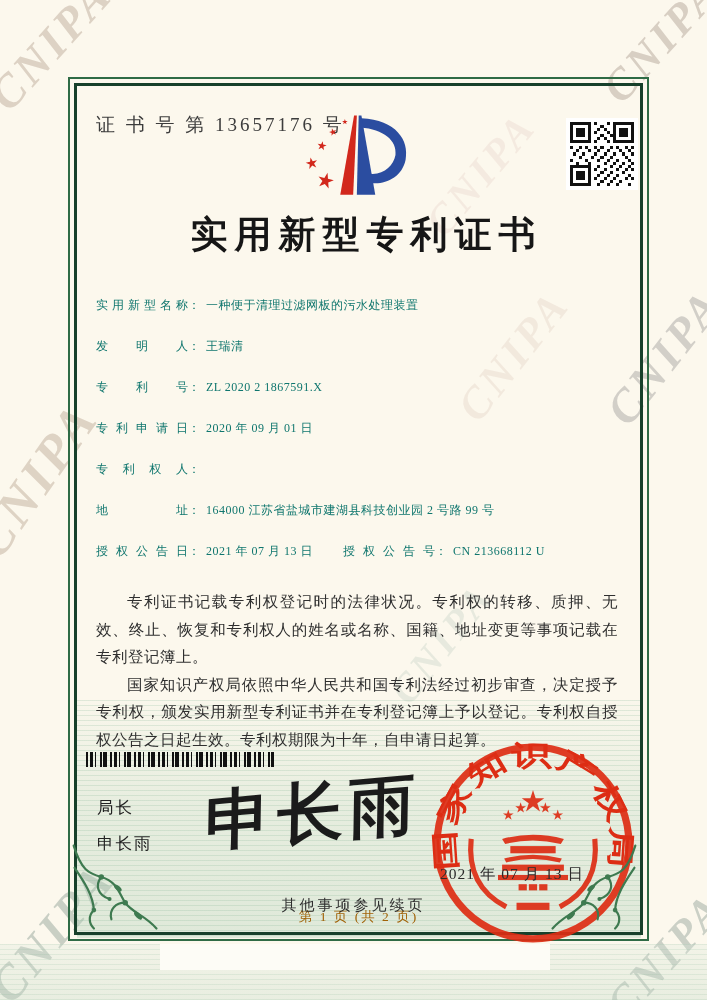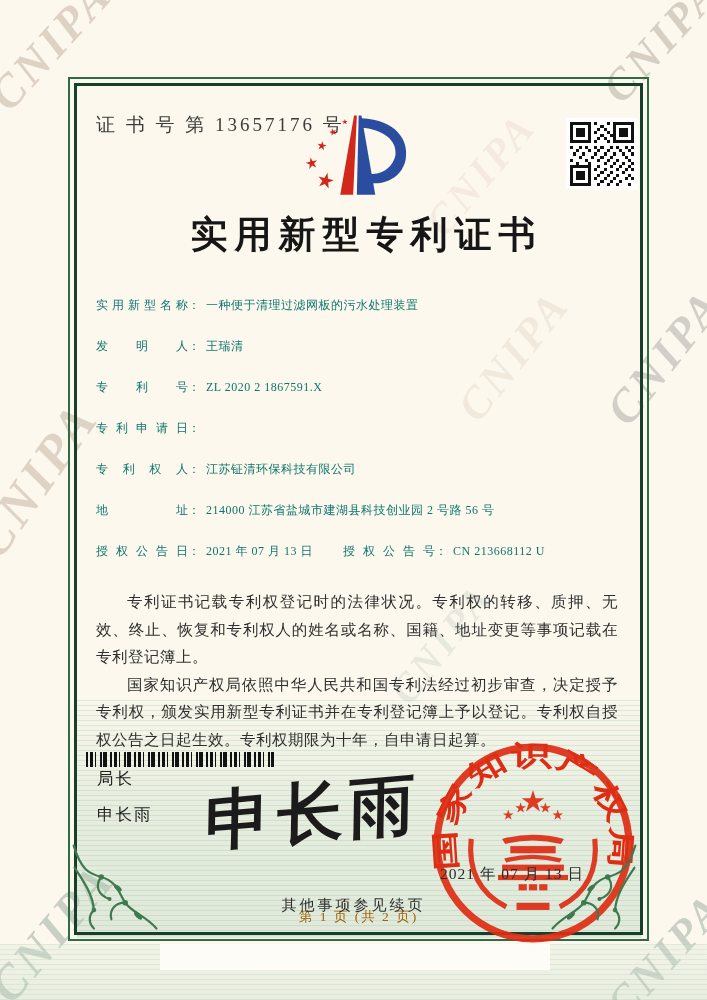--- a/index.html
+++ b/index.html
@@ -56,21 +56,21 @@
   .body-text { position:absolute; left:96px; top:588px; width:522px; font-size:15.5px;
       line-height:27.5px; color:#2f2f2f; text-align:justify; letter-spacing:0.5px; }
   .body-text p { text-indent:2em; }
 
   
   .barcode { position:absolute; left:86px; top:752px; width:188px; height:15px;
       background:repeating-linear-gradient(90deg,
         #111 0 2px, transparent 2px 4px, #111 4px 7px, transparent 7px 9px,
         #111 9px 10px, transparent 10px 14px, #111 14px 16px, transparent 16px 17px,
         #111 17px 21px, transparent 21px 24px); }
-  .director { position:absolute; left:97px; top:761px; font-size:16.5px; color:#222; line-height:36px; letter-spacing:2px; }
+  .director { position:absolute; left:97px; top:790px; font-size:16.5px; color:#222; line-height:36px; letter-spacing:2px; }
   .signature { position:absolute; left:205px; top:768px; width:220px; font-size:66px; color:#1b1b1b;
       font-weight:600; letter-spacing:6px; transform:rotate(-5deg) skewX(-6deg); white-space:nowrap; }
   .seal { position:absolute; left:430px; top:740px; }
   .seal-date { position:absolute; left:440px; top:864px; font-size:15.5px; color:#2b2b2b;
       letter-spacing:1px; z-index:6; }
   .page-info { position:absolute; left:68px; top:908px; width:581px; text-align:center;
       font-size:13.5px; color:#a16207; letter-spacing:2px; }
   .footer-note { position:absolute; left:0; top:896px; width:707px; text-align:center;
       font-size:15px; color:#2e2e2e; letter-spacing:3px; }
   .footer-strip { position:absolute; left:160px; top:944px; width:390px; height:26px; background:#fdfcf6; }
@@ -174,30 +174,30 @@
       <span class="fvalue">王瑞清</span>
     </div>
     <div class="field-row">
       <span class="flabel">专利号</span>
         <span class="fcolon">：</span>
       <span class="fvalue">ZL 2020 2 1867591.X</span>
     </div>
     <div class="field-row">
       <span class="flabel">专利申请日</span>
         <span class="fcolon">：</span>
+      <span class="fvalue">2020 年 09 月 01 日</span>
     </div>
     <div class="field-row">
       <span class="flabel">专利权人</span>
         <span class="fcolon">：</span>
-      <span class="fvalue">江苏钲清环保科技有限公司</span>
     </div>
     <div class="field-row">
       <span class="flabel">地址</span>
         <span class="fcolon">：</span>
-      <span class="fvalue">214000 江苏省盐城市建湖县科技创业园 2 号路 56 号</span>
+      <span class="fvalue">164000 江苏省盐城市建湖县科技创业园 2 号路 99 号</span>
     </div>
     <div class="field-row">
       <span class="flabel">授权公告日</span>
         <span class="fcolon">：</span>
       <span class="fvalue">2021 年 07 月 13 日</span>
       <span class="fgroup2">
         <span class="flabel">授权公告号</span>
           <span class="fcolon">：</span>
         <span class="fvalue">CN 213668112 U</span>
       </span>

